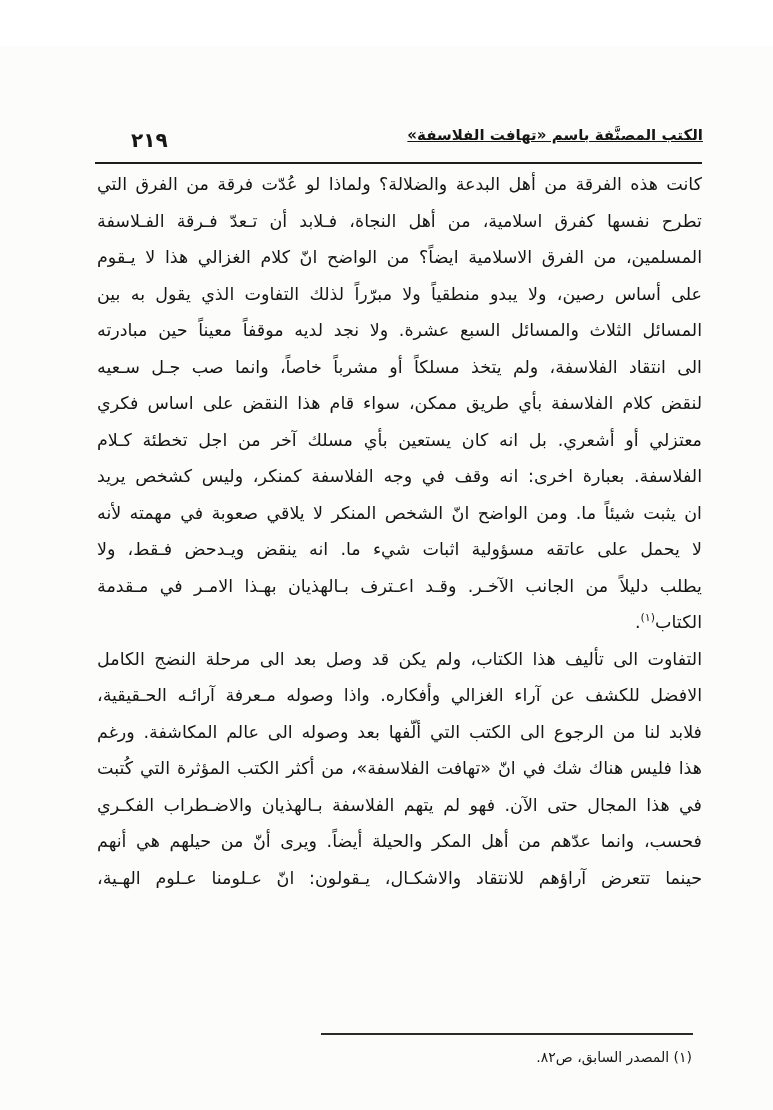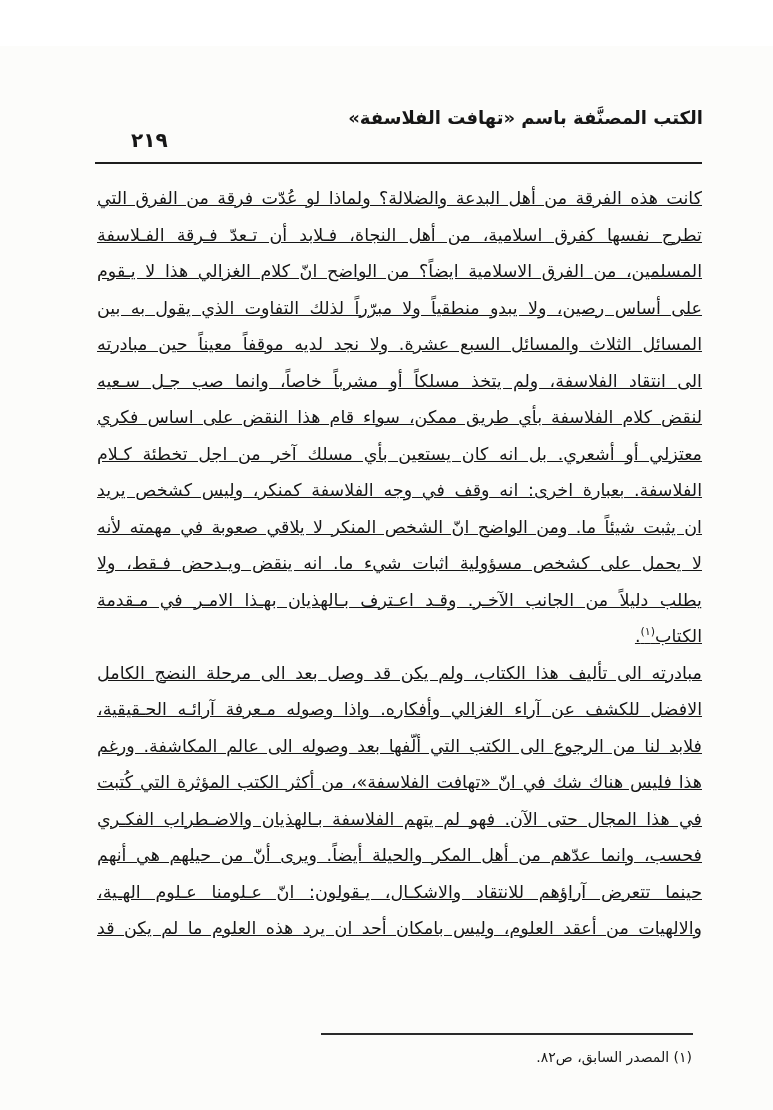--- a/index.html
+++ b/index.html
@@ -18,46 +18,46 @@
     position: absolute;
     top: 82px;
     left: 131px;
     font-size: 20px;
     font-weight: bold;
     letter-spacing: 1px;
     direction: rtl;
   }
   .header-title {
     position: absolute;
-    top: 61px;
+    top: 80px;
     right: 70px;
-    font-size: 18px;
+    font-size: 15px;
     font-weight: bold;
     direction: rtl;
     white-space: nowrap;
+    text-decoration: underline;
   }
   .header-rule {
     position: absolute;
     top: 116px;
     left: 95px;
     width: 607px;
     height: 2px;
     background: #1d1d1d;
   }
   
   .body-text {
     position: absolute;
-    top: 134px;
+    top: 120px;
     right: 71px;
     left: 97px;
     direction: rtl;
     font-size: 17.5px;
     line-height: 36.5px;
     overflow: hidden;
-    text-decoration: underline;
   }
   .line {
     text-align: justify;
     text-align-last: justify;
     height: 36.5px;
     overflow: hidden;
   }
   .line.short-last {
     text-align: left;
     text-align-last: right;
@@ -101,29 +101,28 @@
     <div class="line">كانت هذه الفرقة من أهل البدعة والضلالة؟ ولماذا لو عُدّت فرقة من الفرق التي</div>
     <div class="line">تطرح نفسها كفرق اسلامية، من أهل النجاة، فـلابد أن تـعدّ فـرقة الفـلاسفة</div>
     <div class="line">المسلمين، من الفرق الاسلامية ايضاً؟ من الواضح انّ كلام الغزالي هذا لا يـقوم</div>
     <div class="line">على أساس رصين، ولا يبدو منطقياً ولا مبرّراً لذلك التفاوت الذي يقول به بين</div>
     <div class="line">المسائل الثلاث والمسائل السبع عشرة. ولا نجد لديه موقفاً معيناً حين مبادرته</div>
     <div class="line">الى انتقاد الفلاسفة، ولم يتخذ مسلكاً أو مشرباً خاصاً، وانما صب جـل سـعيه</div>
     <div class="line">لنقض كلام الفلاسفة بأي طريق ممكن، سواء قام هذا النقض على اساس فكري</div>
     <div class="line">معتزلي أو أشعري. بل انه كان يستعين بأي مسلك آخر من اجل تخطئة كـلام</div>
     <div class="line">الفلاسفة. بعبارة اخرى: انه وقف في وجه الفلاسفة كمنكر، وليس كشخص يريد</div>
     <div class="line">ان يثبت شيئاً ما. ومن الواضح انّ الشخص المنكر لا يلاقي صعوبة في مهمته لأنه</div>
-    <div class="line">لا يحمل على كشخص مسؤولية اثبات شيء ما. انه ينقض ويـدحض فـقط، ولا</div>
+    <div class="line">لا يحمل على عاتقه مسؤولية اثبات شيء ما. انه ينقض ويـدحض فـقط، ولا</div>
     <div class="line">يطلب دليلاً من الجانب الآخـر. وقـد اعـترف بـالهذيان بهـذا الامـر في مـقدمة</div>
     <div class="line short-last"><span>الكتاب</span><sup class="fn-ref">(١)</sup><span>.</span></div>
-    <div class="line">مبادرته الى تأليف هذا الكتاب، ولم يكن قد وصل بعد الى مرحلة النضج الكامل</div>
+    <div class="line">التفاوت الى تأليف هذا الكتاب، ولم يكن قد وصل بعد الى مرحلة النضج الكامل</div>
     <div class="line">الافضل للكشف عن آراء الغزالي وأفكاره. واذا وصوله مـعرفة آرائـه الحـقيقية،</div>
     <div class="line">فلابد لنا من الرجوع الى الكتب التي ألّفها بعد وصوله الى عالم المكاشفة. ورغم</div>
     <div class="line">هذا فليس هناك شك في انّ «تهافت الفلاسفة»، من أكثر الكتب المؤثرة التي كُتبت</div>
     <div class="line">في هذا المجال حتى الآن. فهو لم يتهم الفلاسفة بـالهذيان والاضـطراب الفكـري</div>
     <div class="line">فحسب، وانما عدّهم من أهل المكر والحيلة أيضاً. ويرى أنّ من حيلهم هي أنهم</div>
     <div class="line">حينما تتعرض آراؤهم للانتقاد والاشكـال، يـقولون: انّ عـلومنا عـلوم الهـية،</div>
-    <div class="line">والالهيات من أعقد العلوم، وليس بامكان أحد ان يرد هذه العلوم ما لم يكن قد</div>
   </div>
 
   <div class="footnote-rule"></div>
   <div class="footnote-text">(١) المصدر السابق، ص٨٢.</div>
 
 </div>
 
 </body></html>

